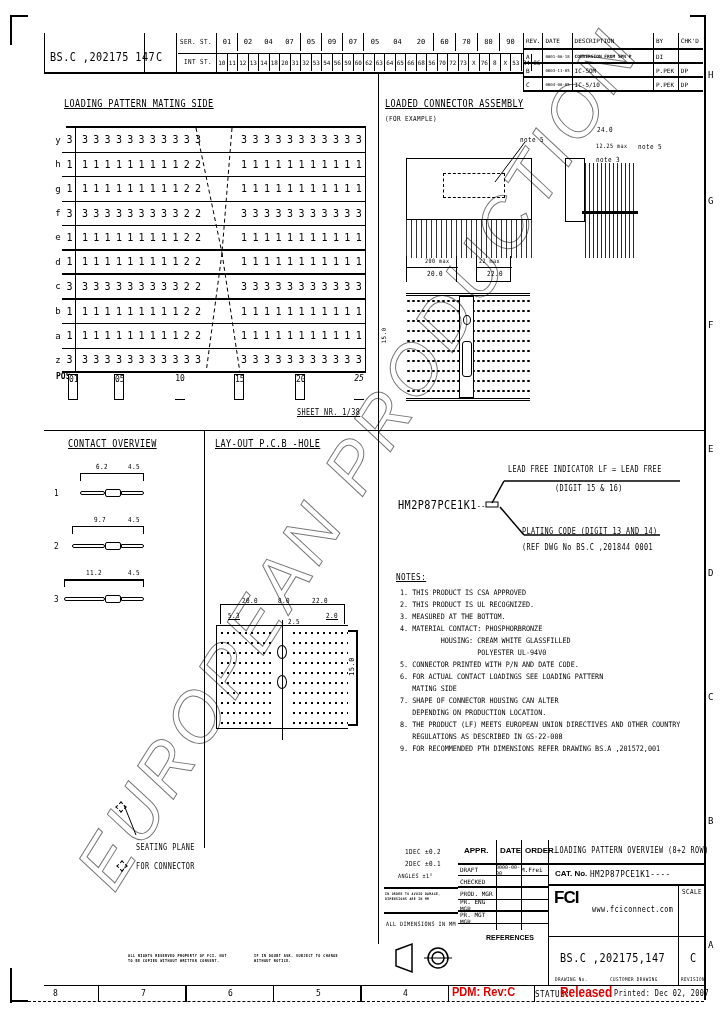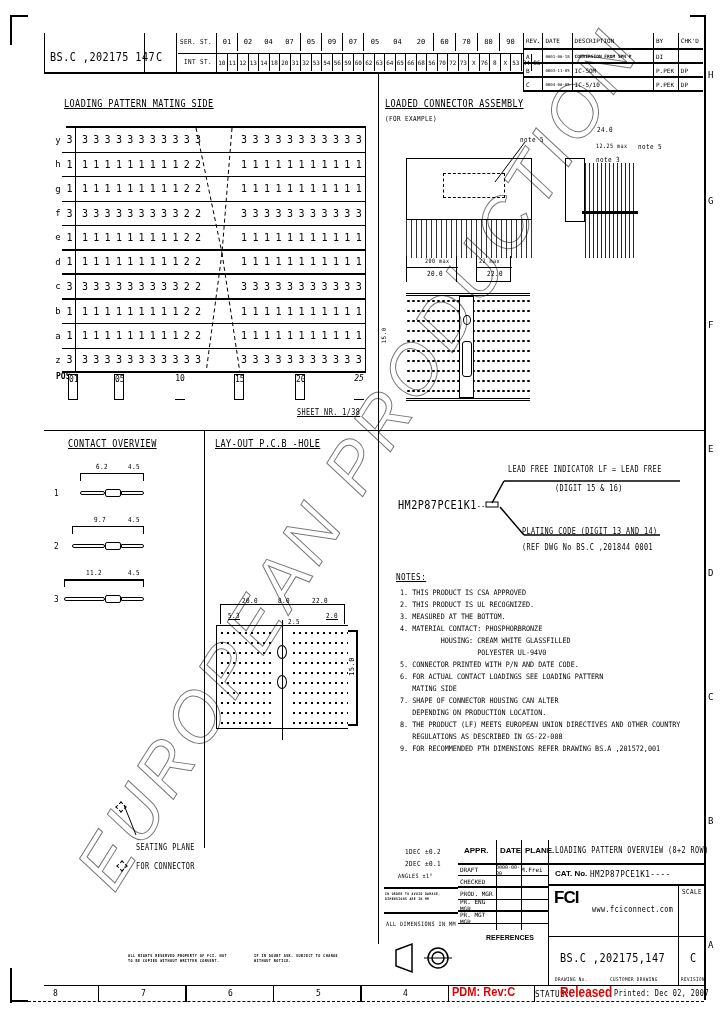--- a/index.html
+++ b/index.html
@@ -616,21 +616,21 @@
 <div class="abs t" style="left:398px;top:872px;font-size:6px;">ANGLES ±1°</div>
 <div class="line" style="left:384px;top:887px;width:74px;height:2px;"></div>
 <div class="abs t" style="left:385px;top:892px;font-size:3.5px;width:68px;white-space:normal;line-height:5px;font-weight:bold;">IN ORDER TO AVOID DAMAGE, DIMENSIONS ARE IN MM</div>
 <div class="line" style="left:384px;top:912px;width:74px;height:2px;"></div>
 <div class="abs t" style="left:386px;top:920px;font-size:6px;">ALL DIMENSIONS IN MM</div>
 
 <div class="line" style="left:496px;top:840px;width:1px;height:90px;"></div>
 <div class="line" style="left:521px;top:840px;width:1px;height:90px;"></div>
 <div class="abs" style="left:464px;top:846px;font-size:8px;font-weight:bold;font-family:'Liberation Sans',sans-serif;">APPR.</div>
 <div class="abs" style="left:500px;top:846px;font-size:8px;font-weight:bold;font-family:'Liberation Sans',sans-serif;">DATE</div>
-<div class="abs" style="left:525px;top:846px;font-size:8px;font-weight:bold;font-family:'Liberation Sans',sans-serif;">PLANE.</div>
+<div class="abs" style="left:525px;top:846px;font-size:8px;font-weight:bold;font-family:'Liberation Sans',sans-serif;">ORDER.</div>
 <div class="line" style="left:458px;top:863px;width:90px;height:2px;"></div>
 <div class="abs" style="left:458px;top:864px;width:90px;">
   <div style="display:flex;height:12px;border-bottom:1px solid #000;font-size:6px;align-items:center;">
       <span style="width:38px;padding-left:2px">DRAFT</span>
       <span style="width:25px;font-size:5px">0000-00-00</span>
       <span style="width:27px">M.Frei</span>
     </div>
   <div style="display:flex;height:12px;border-bottom:2px solid #000;font-size:6px;align-items:center;">
       <span style="width:38px;padding-left:2px">CHECKED</span>
       <span style="width:25px"></span>

